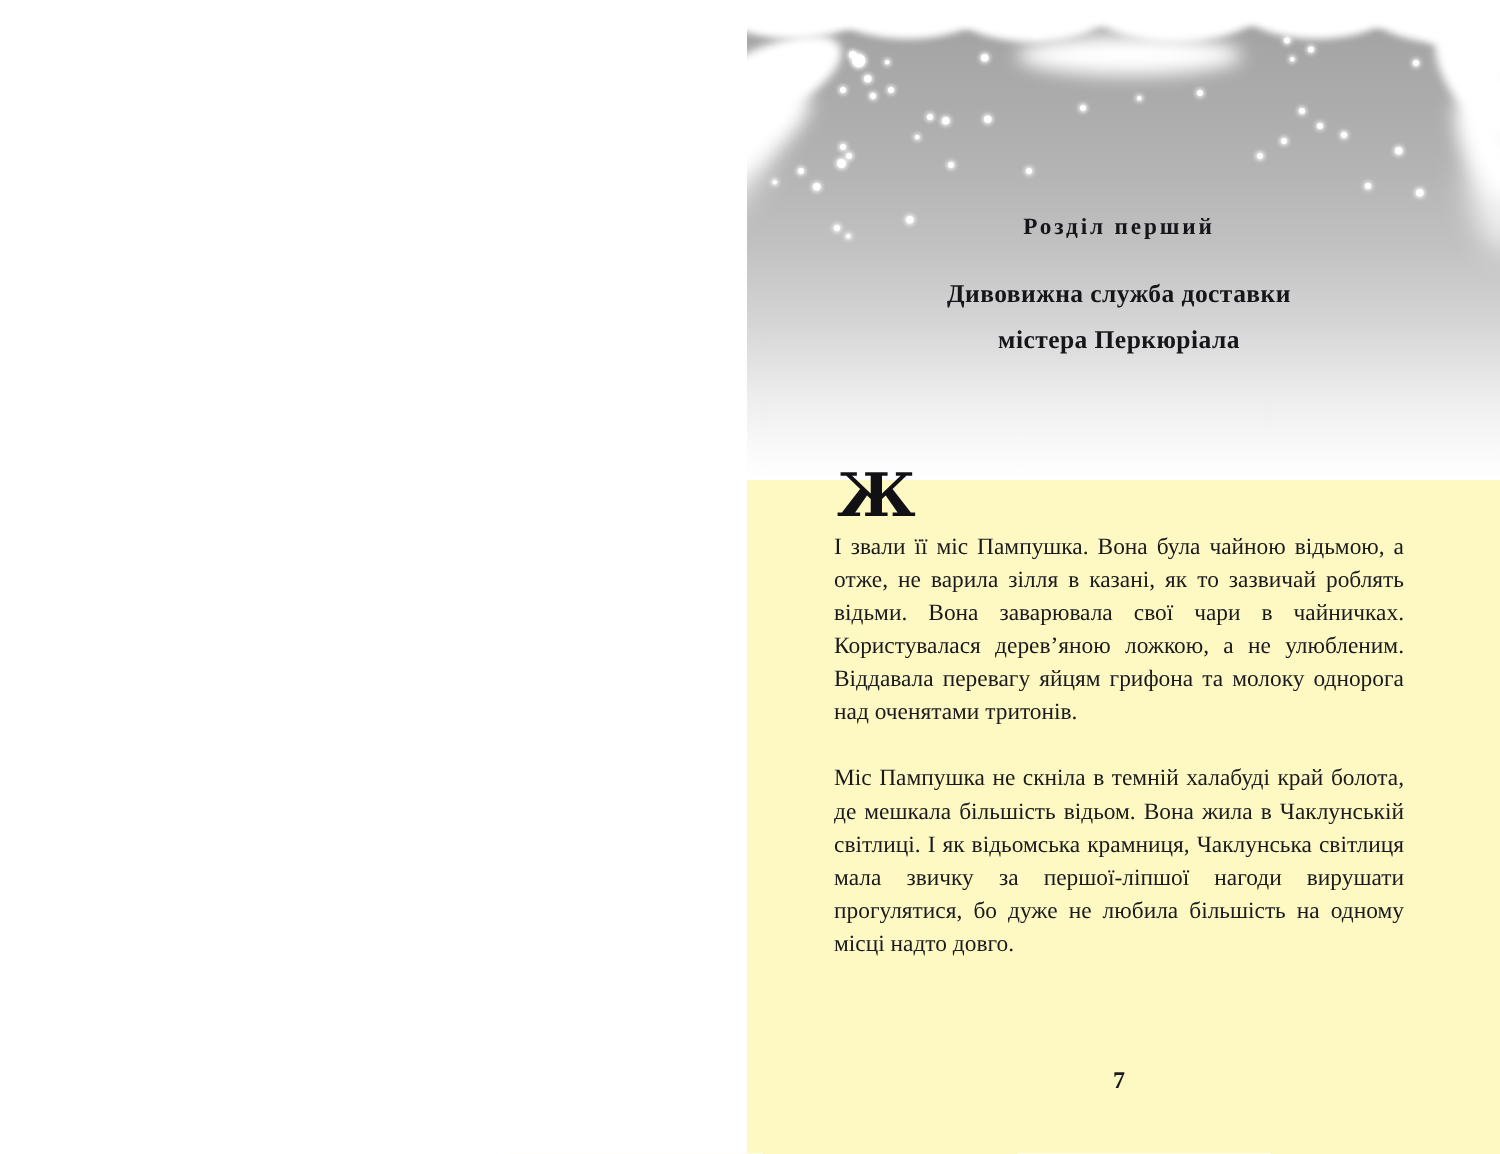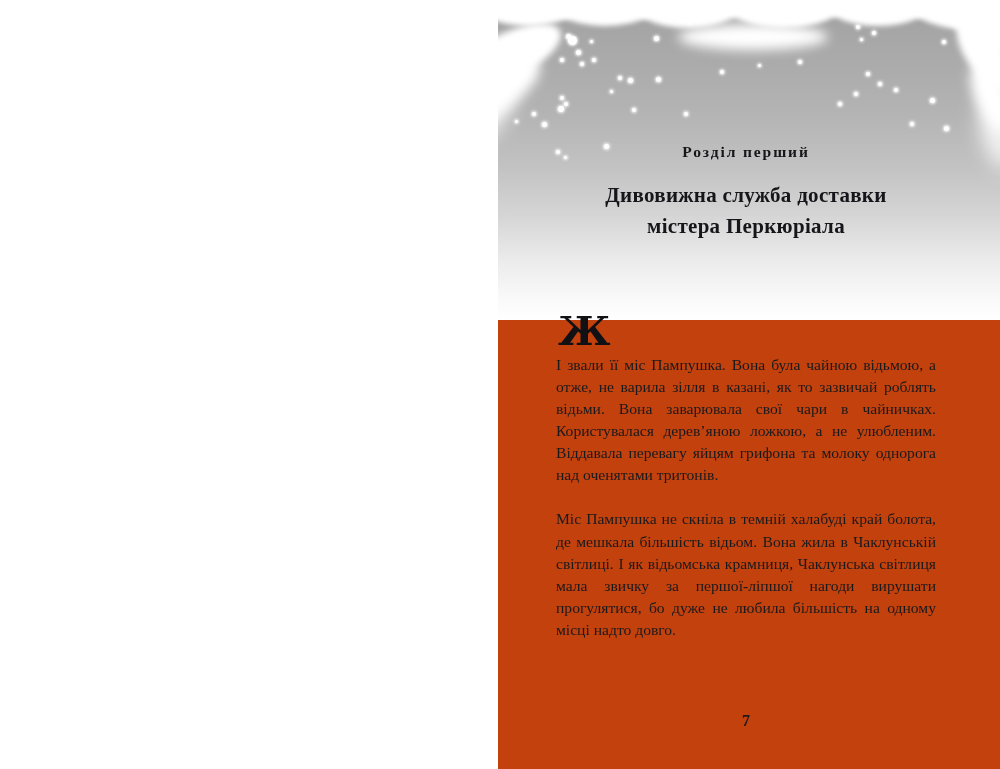--- a/index.html
+++ b/index.html
@@ -31,21 +31,21 @@
     background: #ffffff;
   }
 
   
   #right-page {
     position: absolute;
     left: 498px;
     top: 0;
     width: 502px;
     height: 769px;
-    background: #c2410c;
+    background: #fef9c3;
     overflow: hidden;
   }
 
   
   #sky {
     position: absolute;
     left: 0;
     top: 0;
     width: 502px;
     height: 320px;
@@ -123,21 +123,21 @@
     letter-spacing: 1.9px;
     color: #16161a;
   }
 
   #chapter-title {
     position: absolute;
     top: 180px;
     left: 0;
     width: 380px;
     text-align: center;
-    font-size: 21px;
+    font-size: 17px;
     font-weight: bold;
     line-height: 31px;
     letter-spacing: .3px;
     color: #16161a;
   }
   #chapter-title .tline { display: block; white-space: nowrap; }
 
   #body-text {
     position: absolute;
     top: 288px;

